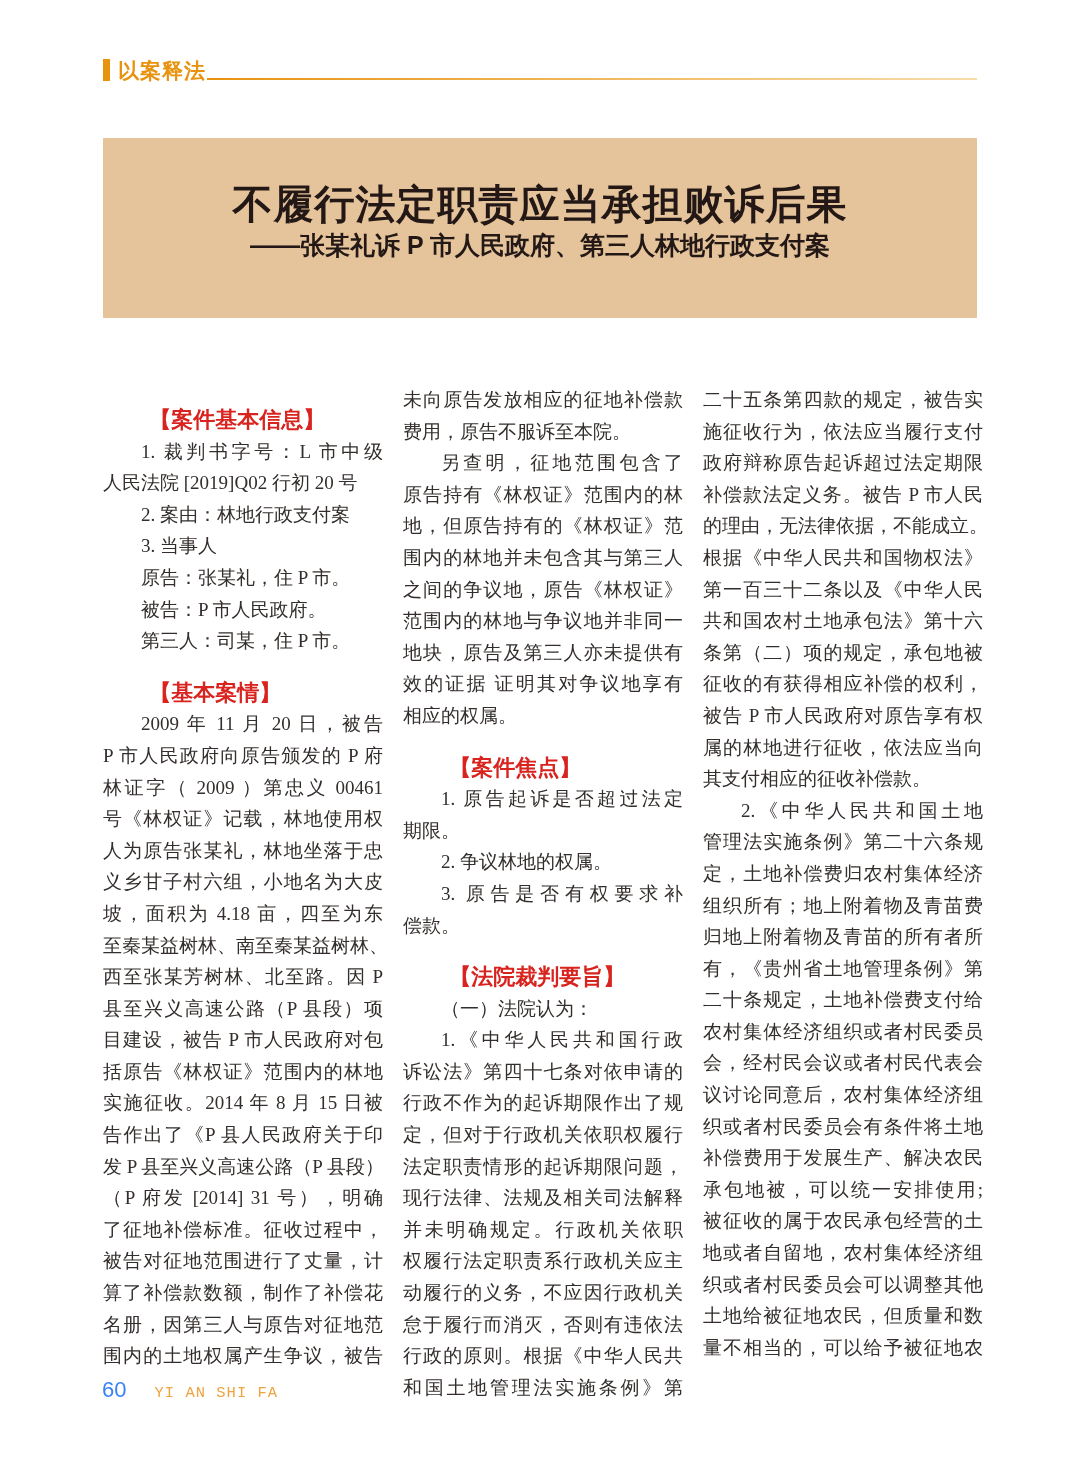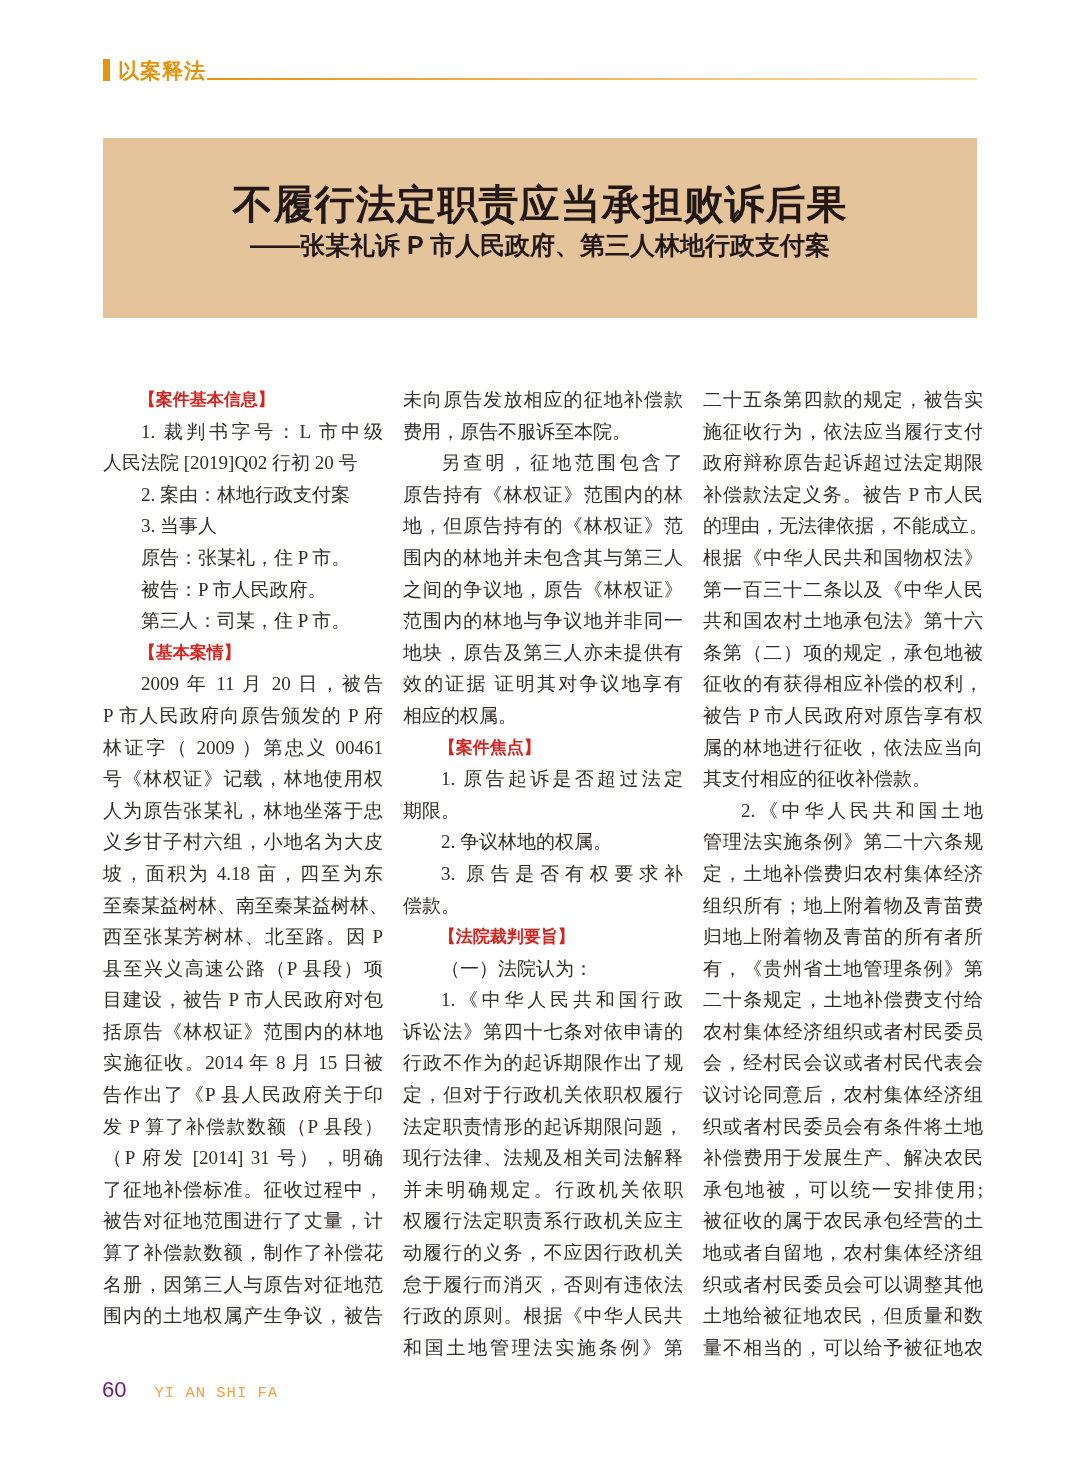--- a/index.html
+++ b/index.html
@@ -37,28 +37,28 @@
   .col{width:280px;}
   .ln{
     font-size:19px;line-height:31.6px;height:31.6px;
     text-align:justify;text-align-last:justify;
     white-space:nowrap;
   }
   .ln.end{text-align-last:left;}
   .ln.p{text-indent:2em;}
   .ln.h{
     font-family:"Liberation Sans", sans-serif;font-weight:bold;
-    font-size:17px;color:var(--heading-red,#d8231e);
-    text-indent:2.1em;text-align-last:left;
+    font-size:22px;color:var(--heading-red,#d8231e);
+    text-indent:2.1em;text-align-last:left;margin-top:20px;
   }
 
   
   .footer{position:absolute;left:102px;top:1377px;display:flex;align-items:baseline;
     font-family:"Liberation Sans", sans-serif;}
-  .pageno{font-size:22px;color:#701a75;}
+  .pageno{font-size:22px;color:#3b82f6;}
   .journal{margin-left:28px;font-size:15.5px;letter-spacing:1px;color:var(--footer-orange,#f0a440);font-family:Liberation Mono, monospace;}
 </style>
 </head>
 <body>
 
 <div class="page">
 
   <div class="hdr">
     <span class="bar"></span>
     <span class="section-label">以案释法</span>
@@ -88,21 +88,21 @@
         <div class="ln">人为原告张某礼，林地坐落于忠</div>
         <div class="ln">义乡甘子村六组，小地名为大皮</div>
         <div class="ln">坡，面积为 4.18 亩，四至为东</div>
         <div class="ln">至秦某益树林、南至秦某益树林、</div>
         <div class="ln">西至张某芳树林、北至路。因 P</div>
         <div class="ln">县至兴义高速公路（P 县段）项</div>
         <div class="ln">目建设，被告 P 市人民政府对包</div>
         <div class="ln">括原告《林权证》范围内的林地</div>
         <div class="ln">实施征收。2014 年 8 月 15 日被</div>
         <div class="ln">告作出了《P 县人民政府关于印</div>
-        <div class="ln">发 P 算了补偿款数额（P 县段）</div>
+        <div class="ln">发 P 县至兴义高速公路（P 县段）</div>
         <div class="ln">（P 府发 [2014] 31 号），明确</div>
         <div class="ln">了征地补偿标准。征收过程中，</div>
         <div class="ln">被告对征地范围进行了丈量，计</div>
         <div class="ln">算了补偿款数额，制作了补偿花</div>
         <div class="ln">名册，因第三人与原告对征地范</div>
         <div class="ln">围内的土地权属产生争议，被告</div>
       </div>
     <div class="col">
         <div class="ln">未向原告发放相应的征地补偿款</div>
         <div class="ln end">费用，原告不服诉至本院。</div>

